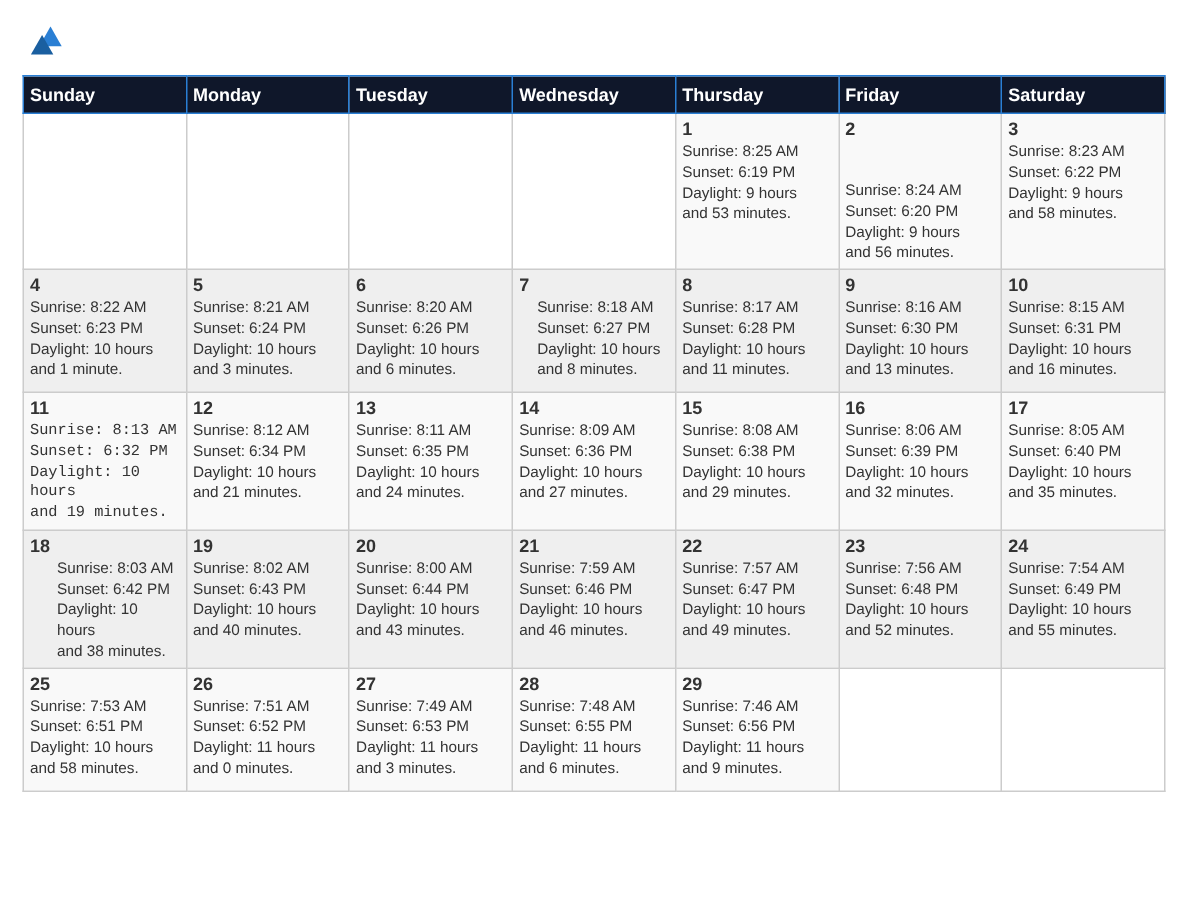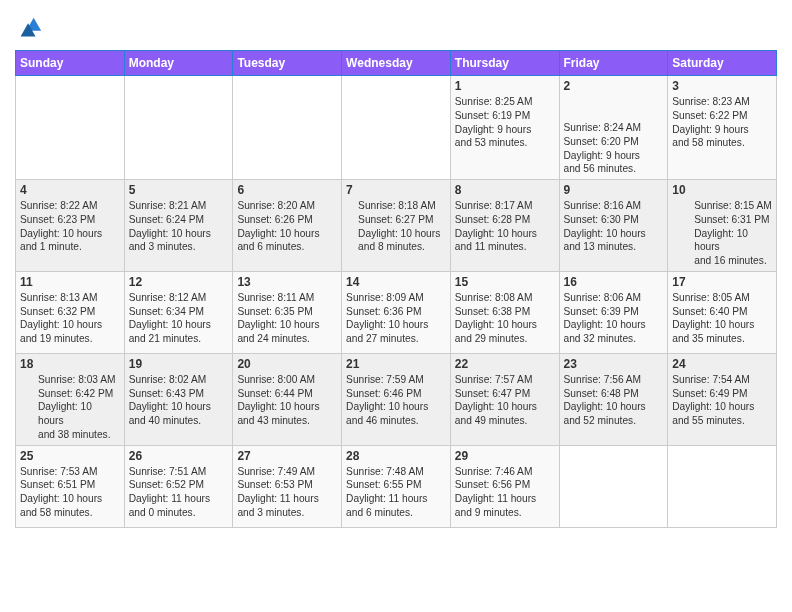--- a/index.html
+++ b/index.html
@@ -58,21 +58,21 @@
       font-size: 14px;
       color: #555;
       margin-top: 2px;
     }
     .calendar {
       width: 100%;
       border-collapse: collapse;
       font-size: 10.5px;
     }
     .calendar thead th {
-      background-color: #8b5cf6;
+      background-color: #0f172a;
       color: white;
       padding: 5px 4px;
       text-align: left;
       font-size: 12px;
       border: 1px solid #2a7fd4;
     }
     .calendar tbody td {
       border: 1px solid #ccc;
       vertical-align: top;
       padding: 3px 4px;
@@ -201,30 +201,30 @@
           </td>
           <td>
             <span class="day-number">9</span>
             <div class="day-info" style="white-space: pre-line;">Sunrise: 8:16 AM
 Sunset: 6:30 PM
 Daylight: 10 hours
 and 13 minutes.</div>
           </td>
           <td>
             <span class="day-number">10</span>
-            <div class="day-info" style="white-space: pre-line; margin-left: 22px;">Sunrise: 8:15 AM
+            <div class="day-info" style="white-space: pre-line;">Sunrise: 8:15 AM
 Sunset: 6:31 PM
 Daylight: 10 hours
 and 16 minutes.</div>
           </td>
         </tr>
         <tr>
           <td>
             <span class="day-number">11</span>
-            <div class="day-info" style="white-space: pre-line;">Sunrise: 8:13 AM
+            <div class="day-info" style="white-space: pre-line; font-family: Liberation Mono, monospace;">Sunrise: 8:13 AM
 Sunset: 6:32 PM
 Daylight: 10 hours
 and 19 minutes.</div>
           </td>
           <td>
             <span class="day-number">12</span>
             <div class="day-info" style="white-space: pre-line;">Sunrise: 8:12 AM
 Sunset: 6:34 PM
 Daylight: 10 hours
 and 21 minutes.</div>

